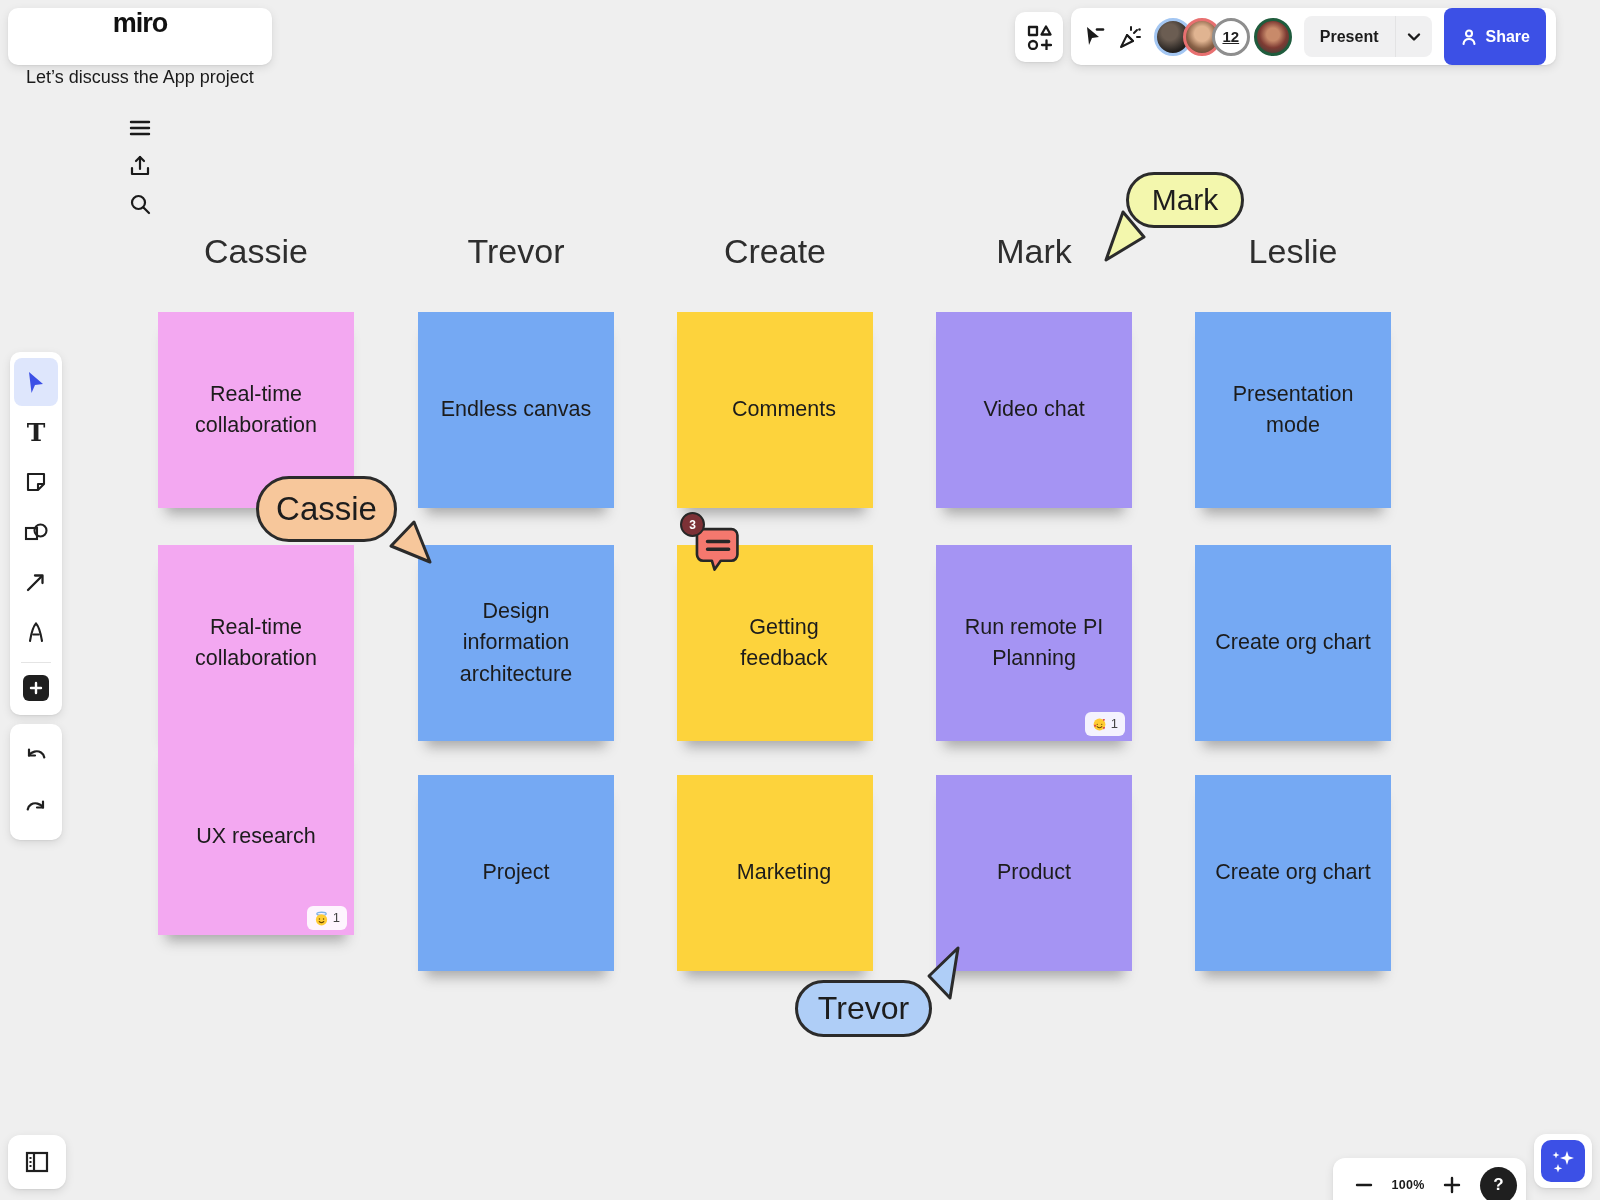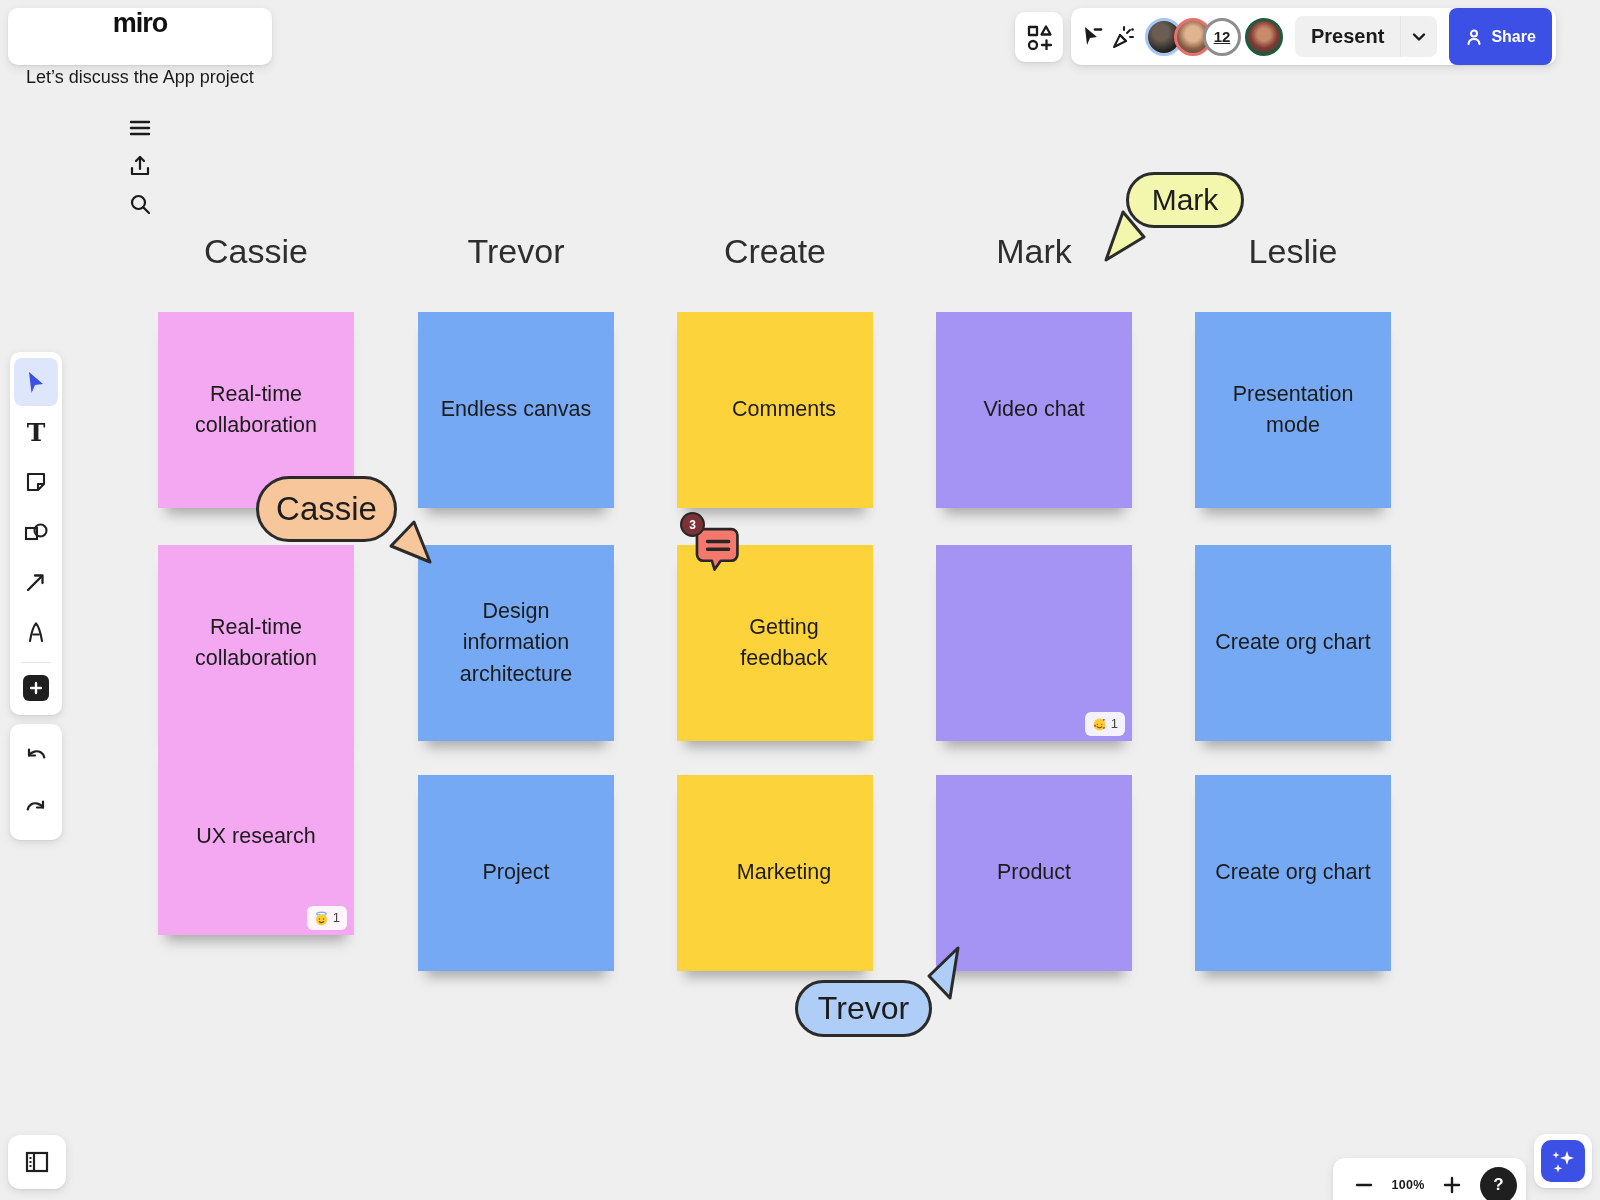--- a/index.html
+++ b/index.html
@@ -47,21 +47,21 @@
     border:3.5px solid #8E8E8E; display:flex; align-items:center; justify-content:center;
     font-size:15px; font-weight:700; color:#222; position:relative; margin-left:-9px;text-decoration:underline;
   }
   .avatar.a1 { border-color:#A3C6F2; background:radial-gradient(circle at 40% 35%, #6b5d52 0 28%, #23201e 70%); }
   .avatar.a2 { border-color:#E87070; background:radial-gradient(circle at 50% 40%, #e0b491 0 30%, #8a6247 60%, #4a372a 100%); }
   .avatar.a4 { border-color:#1F5C3D; background:radial-gradient(circle at 50% 42%, #c88a6a 0 26%, #7e3b33 55%, #27403a 100%); margin-left:4px; }
   .present-btn {
     height:41px; background:#F0F0F1; border-radius:8px;
     display:flex; align-items:center; margin-left:6px; cursor:pointer;
   }
-  .present-main { padding:0 16px; font-size:20px; font-weight:700; color:#1b1b1b; }
+  .present-main { padding:0 16px; font-size:16px; font-weight:700; color:#1b1b1b; }
   .present-sep { width:1px; height:41px; background:#E3E3E4; }
   .present-chevron { padding:0 11px; display:flex; align-items:center; }
   .share-btn {
     height:57px; background:#3C50E6; border-radius:8px; color:#fff;
     display:flex; align-items:center; gap:8px; padding:0 16px; margin-left:6px;
     font-size:16px; font-weight:700; cursor:pointer;
   }
   
   .left-toolbar {
     left:10px; top:352px; width:52px; padding:6px 0;
@@ -321,20 +321,21 @@
     <span>Getting feedback</span>
   </div>
 <div class="note yellow" style="left:677px; top:775px">
     <span>Marketing</span>
   </div>
 
 <div class="note purple" style="left:936px; top:312px">
     <span>Video chat</span>
   </div>
 <div class="note purple" style="left:936px; top:545px">
+  <span>Run remote PI Planning</span>
   <span class="reaction-badge">
     <svg width="15" height="15" viewBox="0 0 16 16">
         <circle cx="8" cy="8" r="6.3" fill="#FFCC33"></circle>
         <path d="M5.6 7.2c.9 0 .9 1.2 0 1.2s-.9-1.2 0-1.2z" fill="#6b4a00"></path>
         <path d="M10.4 7.2c.9 0 .9 1.2 0 1.2s-.9-1.2 0-1.2z" fill="#6b4a00"></path>
         <path d="M5.5 10.3c1.6 1.5 3.4 1.5 5 0" stroke="#6b4a00" stroke-width="1.1" fill="none" stroke-linecap="round"></path>
         <path d="M2.2 9.5l1.1 1.4 1.1-1.4c.5-.7-.5-1.7-1.1-.9-.6-.8-1.6.2-1.1.9z" fill="#E04B4B"></path>
         <path d="M11.6 11.8l1.1 1.4 1.1-1.4c.5-.7-.5-1.7-1.1-.9-.6-.8-1.6.2-1.1.9z" fill="#E04B4B"></path>
         <path d="M11.6 3.2l1 1.2 1-1.2c.4-.6-.4-1.5-1-.8-.6-.7-1.4.2-1 .8z" fill="#E04B4B"></path>
       </svg>

